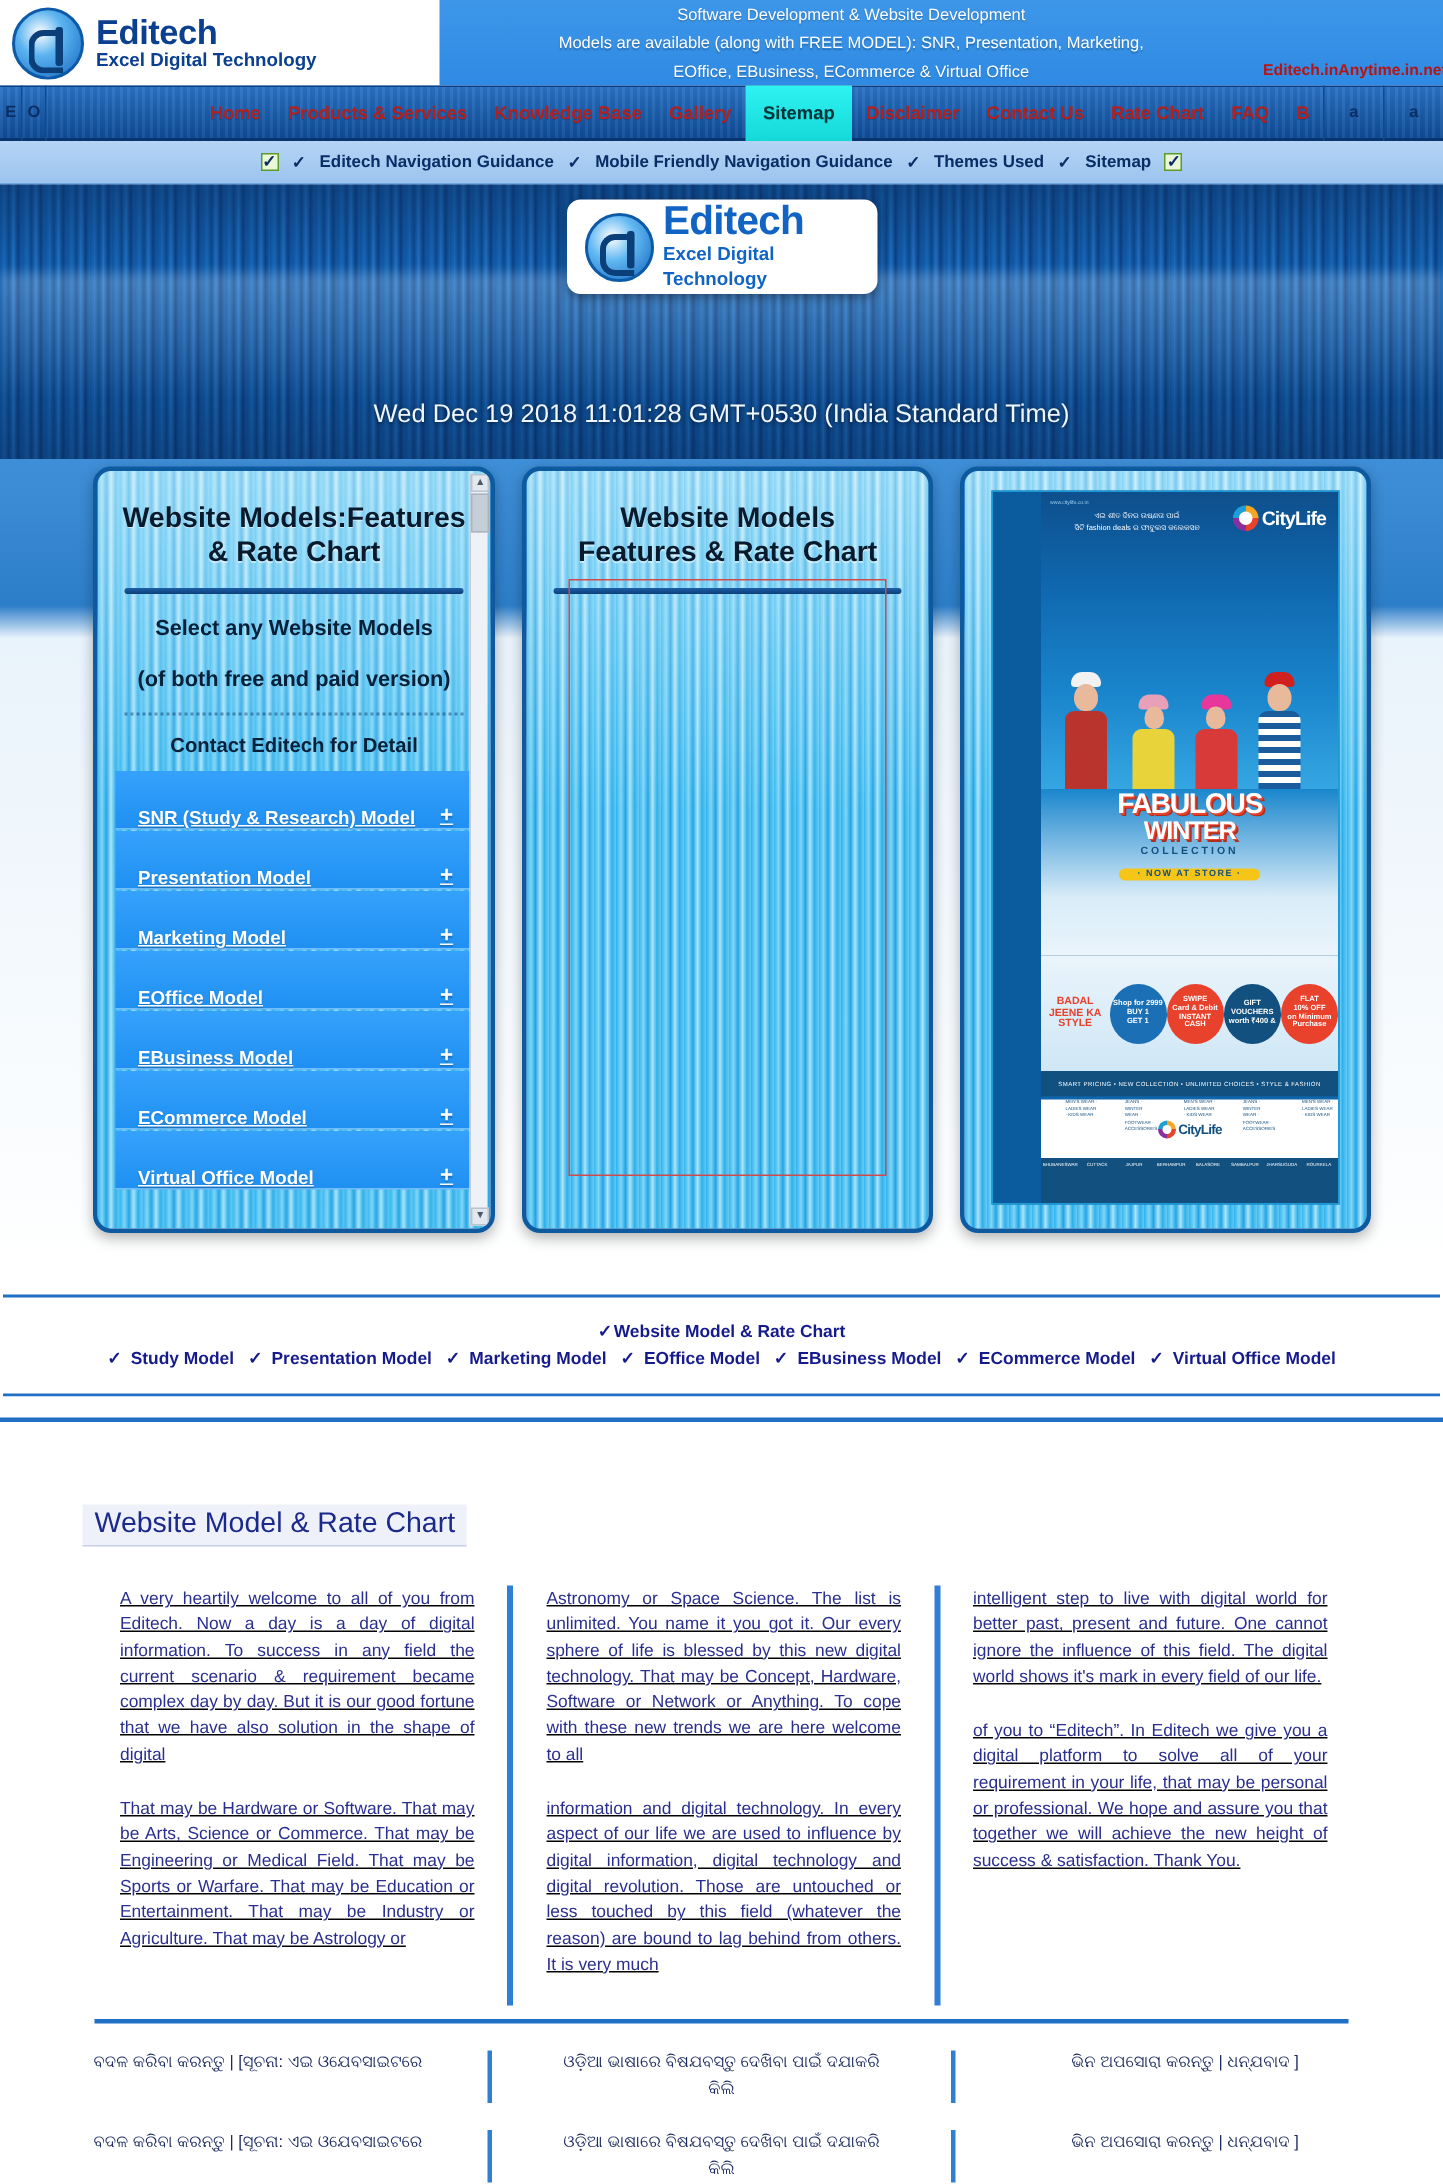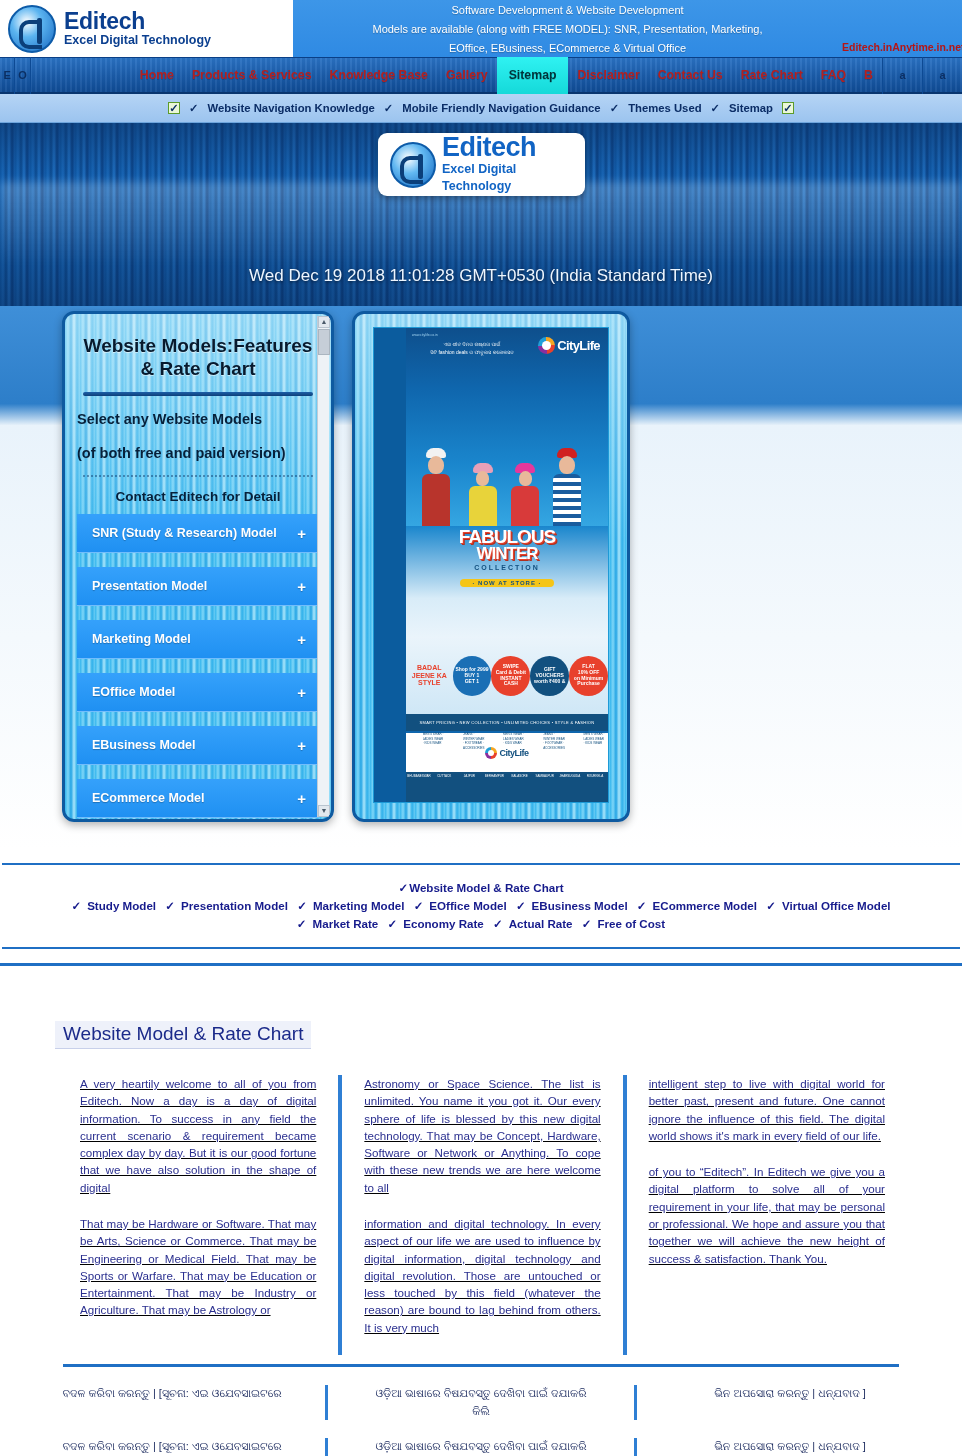--- a/index.html
+++ b/index.html
@@ -186,39 +186,40 @@
   .panel-h{
     text-align:center; color:#071a2e; font-size:19px; font-weight:bold;
     line-height:1.22; padding:20px 14px 0 14px;
     text-shadow:0 1px 0 rgba(255,255,255,.5);
   }
   .panel-rule{
     height:4px; margin:12px 18px 0 18px; border-radius:2px;
     background:linear-gradient(180deg,#1d5fa8,#0d3f79);
   }
   .panel-sub{
-    color:#07203a; font-size:14.5px; font-weight:bold;
+    text-align:center; color:#07203a; font-size:14.5px; font-weight:bold;
     line-height:1.35; padding:14px 12px 0 12px;
   }
   .panel-dash{
     margin:12px 18px 0 18px; border-top:2px dotted rgba(10,50,100,.45);
   }
   .panel-sub2{
     text-align:center; color:#07203a; font-size:13.5px; font-weight:bold;
     padding:12px 10px 10px 10px;
   }
   .acc-list{ padding:0 12px; }
   .acc-item{
-    height:39px; margin-bottom:14px;
+    height:39px; margin-bottom:1px;
     background:linear-gradient(180deg,#35a1fb 0%,#1f90f2 100%);
-    display:flex; align-items:center; justify-content:space-between;
+    display:flex; align-items:flex-end; justify-content:space-between;
     padding:0 13px 0 15px;
     color:#ffffff; font-size:12.5px; font-weight:bold;
     border-bottom:1px solid rgba(255,255,255,.3);
     text-shadow:0 1px 1px rgba(0,0,0,.25);
+    text-decoration:underline;
   }
   .acc-plus{ font-size:15px; font-weight:bold; color:#ffffff; }
   .scrollbar{
     position:absolute; right:2px; top:2px; bottom:2px; width:12px;
     background:#eef2f6; border-left:1px solid #c2ccd6;
   }
   .sb-arrow{
     width:12px;height:12px;background:#e2e8ee;border:1px solid #b9c4cf;
     font-size:7px;line-height:10px;text-align:center;color:#4a5a6a;
   }
@@ -411,21 +412,21 @@
   </div>
   <div class="nav-right">
     <div>a</div>
     <div>a</div>
   </div>
 </div>
 
 <div class="check-strip">
   <span class="chk-green">✓</span>
   <span class="tick">✓</span>
-  <span>Website Navigation Knowledge</span>
+  <span>Editech Navigation Guidance</span>
   <span class="tick">✓</span>
   <span>Mobile Friendly Navigation Guidance</span>
   <span class="tick">✓</span>
   <span>Themes Used</span>
   <span class="tick">✓</span>
   <span>Sitemap</span>
   <span class="chk-green">✓</span>
 </div>
 
 <div class="banner">
@@ -479,20 +480,26 @@
           <span class="acc-plus">+</span>
         </div>
       </div>
       <div class="scrollbar">
         <div class="sb-arrow">▲</div>
         <div class="sb-thumb"></div>
         <div class="sb-arrow bottom">▼</div>
       </div>
     </div>
 
+    <div class="panel panel-mid">
+      <div class="panel-h">Website Models</div>
+      <div class="panel-h" style="padding-top:0">Features &amp; Rate Chart</div>
+      <div class="panel-rule"></div>
+      <div class="mid-frame"></div>
+    </div>
 
     <div class="panel panel-right">
       <div class="poster">
         <div class="p-top">
           <div class="p-url">www.citylife.co.in</div>
           <div class="p-odia">ଏଇ ଶୀତ ଦିନର ଉଷ୍ଣତା ପାଇଁ</div>
           <div class="p-odia" style="margin-top:0">ସିଟି fashion deals ର ଫାବୁଲସ କଲେକସନ</div>
           <div class="p-logo">
             <div class="p-logo-mark"></div>
             <div class="p-logo-txt">CityLife</div>
@@ -600,26 +607,20 @@
   </div>
   <div class="feat-row r2">
     <span>✓</span><span>Study Model</span>
     <span>✓</span><span>Presentation Model</span>
     <span>✓</span><span>Marketing Model</span>
     <span>✓</span><span>EOffice Model</span>
     <span>✓</span><span>EBusiness Model</span>
     <span>✓</span><span>ECommerce Model</span>
     <span>✓</span><span>Virtual Office Model</span>
   </div>
-  <div class="feat-row r2">
-    <span>✓</span><span>Market Rate</span>
-    <span>✓</span><span>Economy Rate</span>
-    <span>✓</span><span>Actual Rate</span>
-    <span>✓</span><span>Free of Cost</span>
-  </div>
 </div>
 <div class="gap-line"></div>
 <div class="blue-rule"></div>
 
 <div class="content">
   <div class="content-title">Website Model &amp; Rate Chart</div>
   <div class="cols">
     <div class="col c1">
       <p>A very heartily welcome to all of you from Editech. Now a day is a day of digital information. To success in any field the current scenario &amp; requirement became complex day by day. But it is our good fortune that we have also solution in the shape of digital</p>
       <p>That may be Hardware or Software. That may be Arts, Science or Commerce. That may be Engineering or Medical Field. That may be Sports or Warfare. That may be Education or Entertainment. That may be Industry or Agriculture. That may be Astrology or</p>

